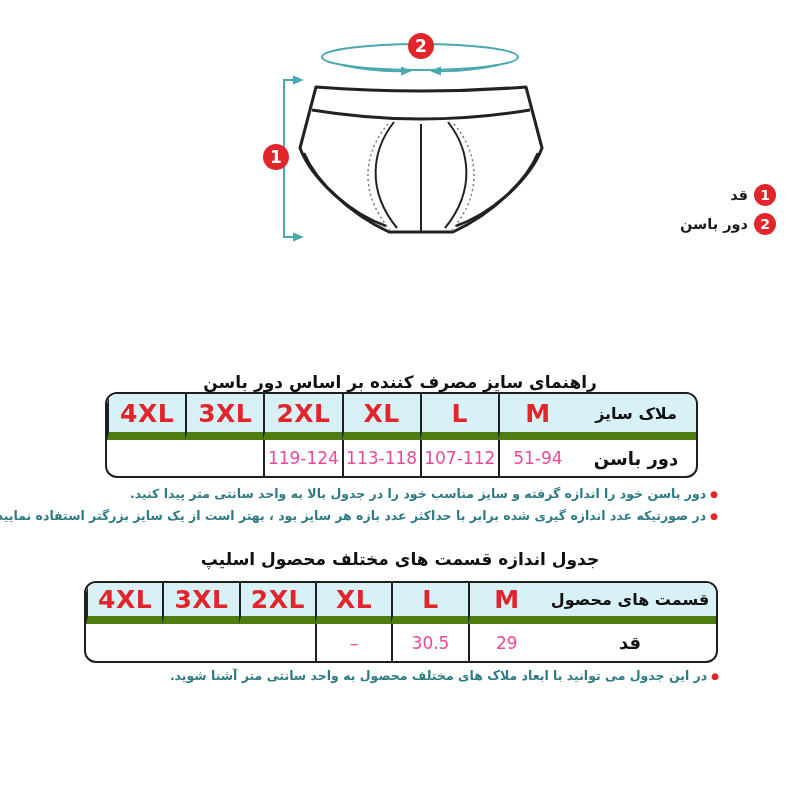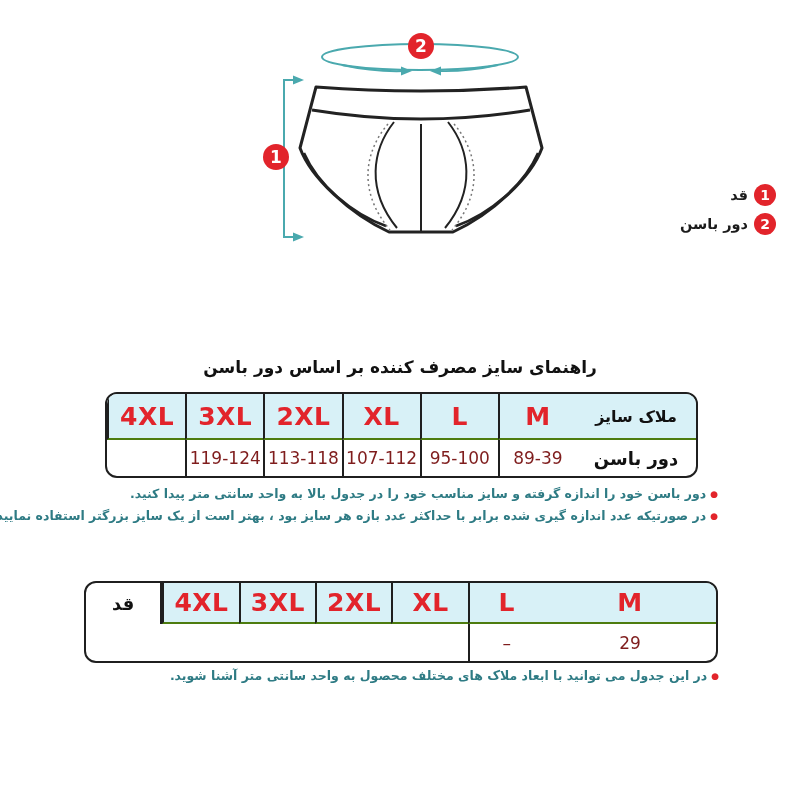--- a/index.html
+++ b/index.html
@@ -14,39 +14,39 @@
   .legend { position: absolute; top: 184px; right: 24px; direction: rtl; }
   .legend-row { display: flex; align-items: center; gap: 6px; margin-bottom: 7px; }
   .legend-badge { width: 22px; height: 22px; border-radius: 50%; background: #e2242b;
     color: #fff; font-weight: bold; font-size: 14px; display: flex;
     align-items: center; justify-content: center; flex: 0 0 auto; }
   .legend-label { font-size: 14.5px; font-weight: bold; color: #1b1b1b; }
 
   
   .section-title { position: absolute; left: 0; right: 0; text-align: center;
     direction: rtl; font-size: 17px; font-weight: bold; color: #111; }
-  .title-1 { top: 357px; }
+  .title-1 { top: 372px; }
   .title-2 { top: 549px; }
 
   
   .size-table { position: absolute; direction: rtl; display: grid;
     border: 2.5px solid #1f1f1f; border-radius: 12px; overflow: hidden;
     background: #fff; }
   .table-1 { left: 105px; top: 392px; width: 593px; height: 86px;
     grid-template-columns: 120px repeat(6, 1fr); grid-template-rows: 46px 1fr; }
   .table-2 { left: 84px; top: 581px; width: 634px; height: 82px;
     grid-template-columns: 172px repeat(6, 1fr); grid-template-rows: 41px 1fr; }
   .cell { display: flex; align-items: center; justify-content: center;
     border-inline-start: 2px solid #1f1f1f; }
   .cell:nth-child(7n+1) { border-inline-start: none; }
-  .head { background: #d8f1f7; border-bottom: 2px solid #4d7c0f; }
+  .head { background: #d8f1f7; border-bottom: 8px solid #4d7c0f; }
   .head-label { font-size: 16px; font-weight: bold; color: #111; }
   .head-size { color: #e2242b; font-weight: bold; font-size: 25px;
     direction: ltr; letter-spacing: 0.5px; }
-  .val { color: #7f1d1d; font-size: 17px; direction: ltr; }
+  .val { color: #ec4899; font-size: 17px; direction: ltr; }
   .row-label { font-size: 18px; font-weight: bold; color: #111; }
 
   
   .notes { position: absolute; direction: rtl; text-align: right; }
   .notes-1 { top: 483px; right: 82px; }
   .notes-2 { top: 665px; right: 81px; }
   .note-line { white-space: nowrap; font-size: 12.5px; font-weight: bold;
     color: #2e7b84; line-height: 21px; }
   .note-bullet { color: #e2242b; font-size: 9px; margin-inline-end: 4px;
     vertical-align: 1px; }
@@ -114,47 +114,49 @@
   <div class="size-table table-1">
     <div class="cell head head-label">ملاک سایز</div>
     <div class="cell head head-size">M</div>
     <div class="cell head head-size">L</div>
     <div class="cell head head-size">XL</div>
     <div class="cell head head-size">2XL</div>
     <div class="cell head head-size">3XL</div>
     <div class="cell head head-size">4XL</div>
 
     <div class="cell row-label">دور باسن</div>
-    <div class="cell val">89-39</div>
-    <div class="cell val">95-100</div>
+    <div class="cell val">51-94</div>
     <div class="cell val">107-112</div>
     <div class="cell val">113-118</div>
     <div class="cell val">119-124</div>
   </div>
 
   <div class="notes notes-1">
     <div class="note-line">
       <span class="note-bullet">●</span><span>دور باسن خود را اندازه گرفته و سایز مناسب خود را در جدول بالا به واحد سانتی متر پیدا کنید.</span>
     </div>
     <div class="note-line">
       <span class="note-bullet">●</span><span>در صورتیکه عدد اندازه گیری شده برابر با حداکثر عدد بازه هر سایز بود ، بهتر است از یک سایز بزرگتر استفاده نمایید.</span>
     </div>
   </div>
 
+  <div class="section-title title-2">جدول اندازه قسمت های مختلف محصول اسلیپ</div>
 
   <div class="size-table table-2">
+    <div class="cell head head-label">قسمت های محصول</div>
     <div class="cell head head-size">M</div>
     <div class="cell head head-size">L</div>
     <div class="cell head head-size">XL</div>
     <div class="cell head head-size">2XL</div>
     <div class="cell head head-size">3XL</div>
     <div class="cell head head-size">4XL</div>
 
     <div class="cell row-label">قد</div>
     <div class="cell val">29</div>
+    <div class="cell val">30.5</div>
     <div class="cell val">–</div>
   </div>
 
   <div class="notes notes-2">
     <div class="note-line">
       <span class="note-bullet">●</span><span>در این جدول می توانید با ابعاد ملاک های مختلف محصول به واحد سانتی متر آشنا شوید.</span>
     </div>
   </div>
 
 </div>

